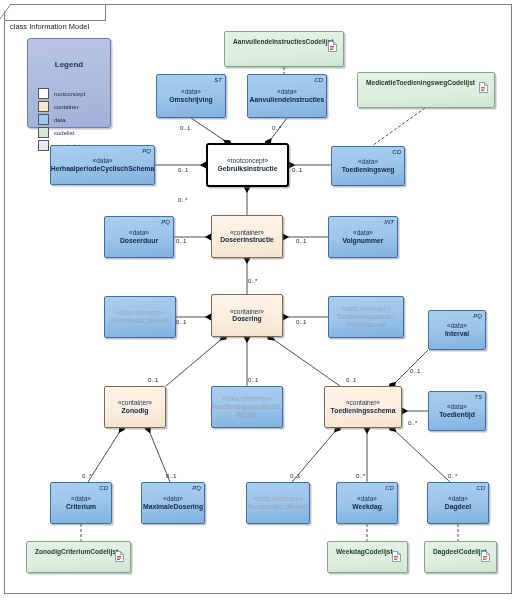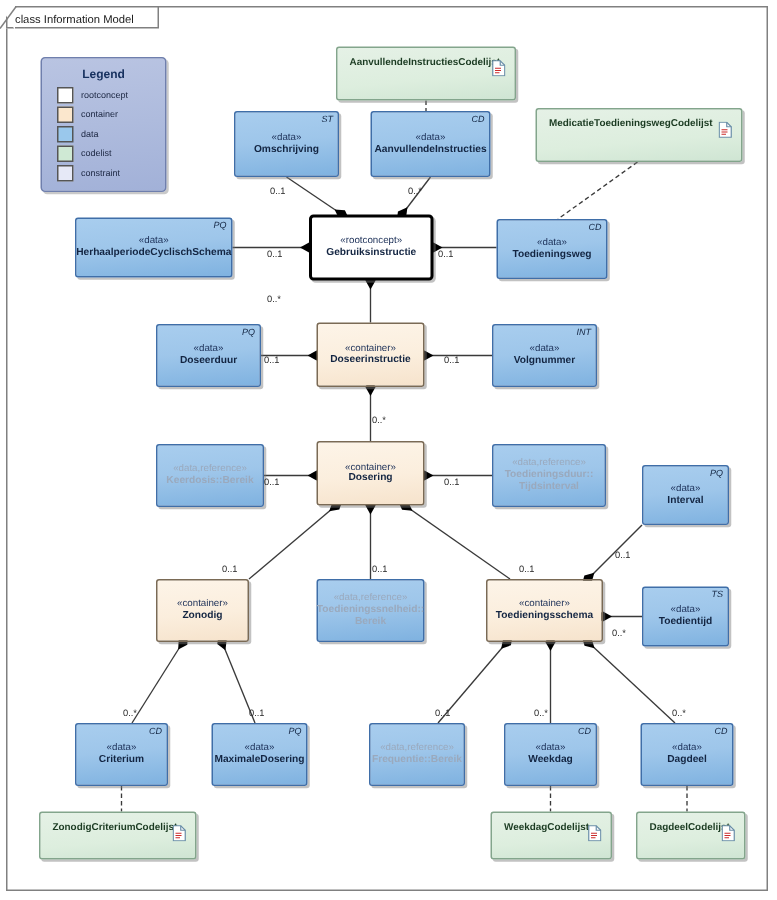--- a/index.html
+++ b/index.html
@@ -1,21 +1,21 @@
 <!DOCTYPE html>
 <html><head>
 <meta charset="utf-8">
 <style>
   html,body{margin:0;padding:0;background:#ffffff;}
   body{font-family:"Liberation Sans", sans-serif;}
   #canvas{position:relative;width:518px;height:600px;overflow:hidden;background:#fff;}
 
   
   #frame{position:absolute;left:4px;top:4px;width:508px;height:590px;border:1px solid #808080;box-sizing:border-box;background:#fff;}
-  #frame-tab{position:absolute;left:4px;top:4px;height:15px;box-sizing:border-box;border:1px solid #808080;border-bottom:1px solid #808080;background:#fff;padding:1px 16px 0 5px;font-size:7.5px;color:#1a1a1a;white-space:nowrap;line-height:13px;}
+  #frame-tab{position:absolute;left:4px;top:4px;height:15px;box-sizing:border-box;border:1px solid #808080;border-bottom:1px solid #808080;background:#fff;padding:15px 16px 0 5px;font-size:7.5px;color:#1a1a1a;white-space:nowrap;line-height:13px;}
   #frame-tab-corner{position:absolute;top:4px;height:16px;width:12px;overflow:hidden;}
   #frame-tab-corner svg{display:block;}
 
   svg#wires{position:absolute;left:0;top:0;width:518px;height:600px;pointer-events:none;}
 
   .node{position:absolute;box-sizing:border-box;display:flex;flex-direction:column;align-items:center;justify-content:center;text-align:center;line-height:1.2;}
   .node .stereo{font-size:6.5px;color:#1b2f57;}
   .node .nm{font-size:6.8px;font-weight:bold;color:#132542;}
 
   
@@ -51,21 +51,21 @@
 
   .corner-tag{position:absolute;right:3px;top:2px;font-size:6px;font-style:italic;color:#132542;}
 
   .mult{position:absolute;font-size:6.2px;color:#2a2a2a;white-space:nowrap;}
 
   
   #legend{position:absolute;left:27px;top:38px;width:82px;height:88px;
      border:1px solid #6f7fad;border-radius:3px;
      background:linear-gradient(175deg,#b9c4e2 0%,#aebbdd 50%,#a2b1d8 100%);
      box-shadow:1.5px 1.5px 0 rgba(120,120,120,.4);}
-  #legend h4{margin:0;padding:6px 0 4px;text-align:center;font-size:8px;color:#16305e;}
+  #legend h4{margin:15px;padding:6px 0 4px;text-align:center;font-size:8px;color:#16305e;}
   .lg-row{display:flex;align-items:center;padding:0 0 2px 10px;}
   .lg-sw{width:11px;height:11px;border:1px solid #555;margin-right:5px;box-sizing:border-box;}
   .lg-lb{font-size:6px;color:#1a2540;}
 </style>
 </head>
 <body>
 
 <div id="canvas">
 
   <div id="frame"></div>

